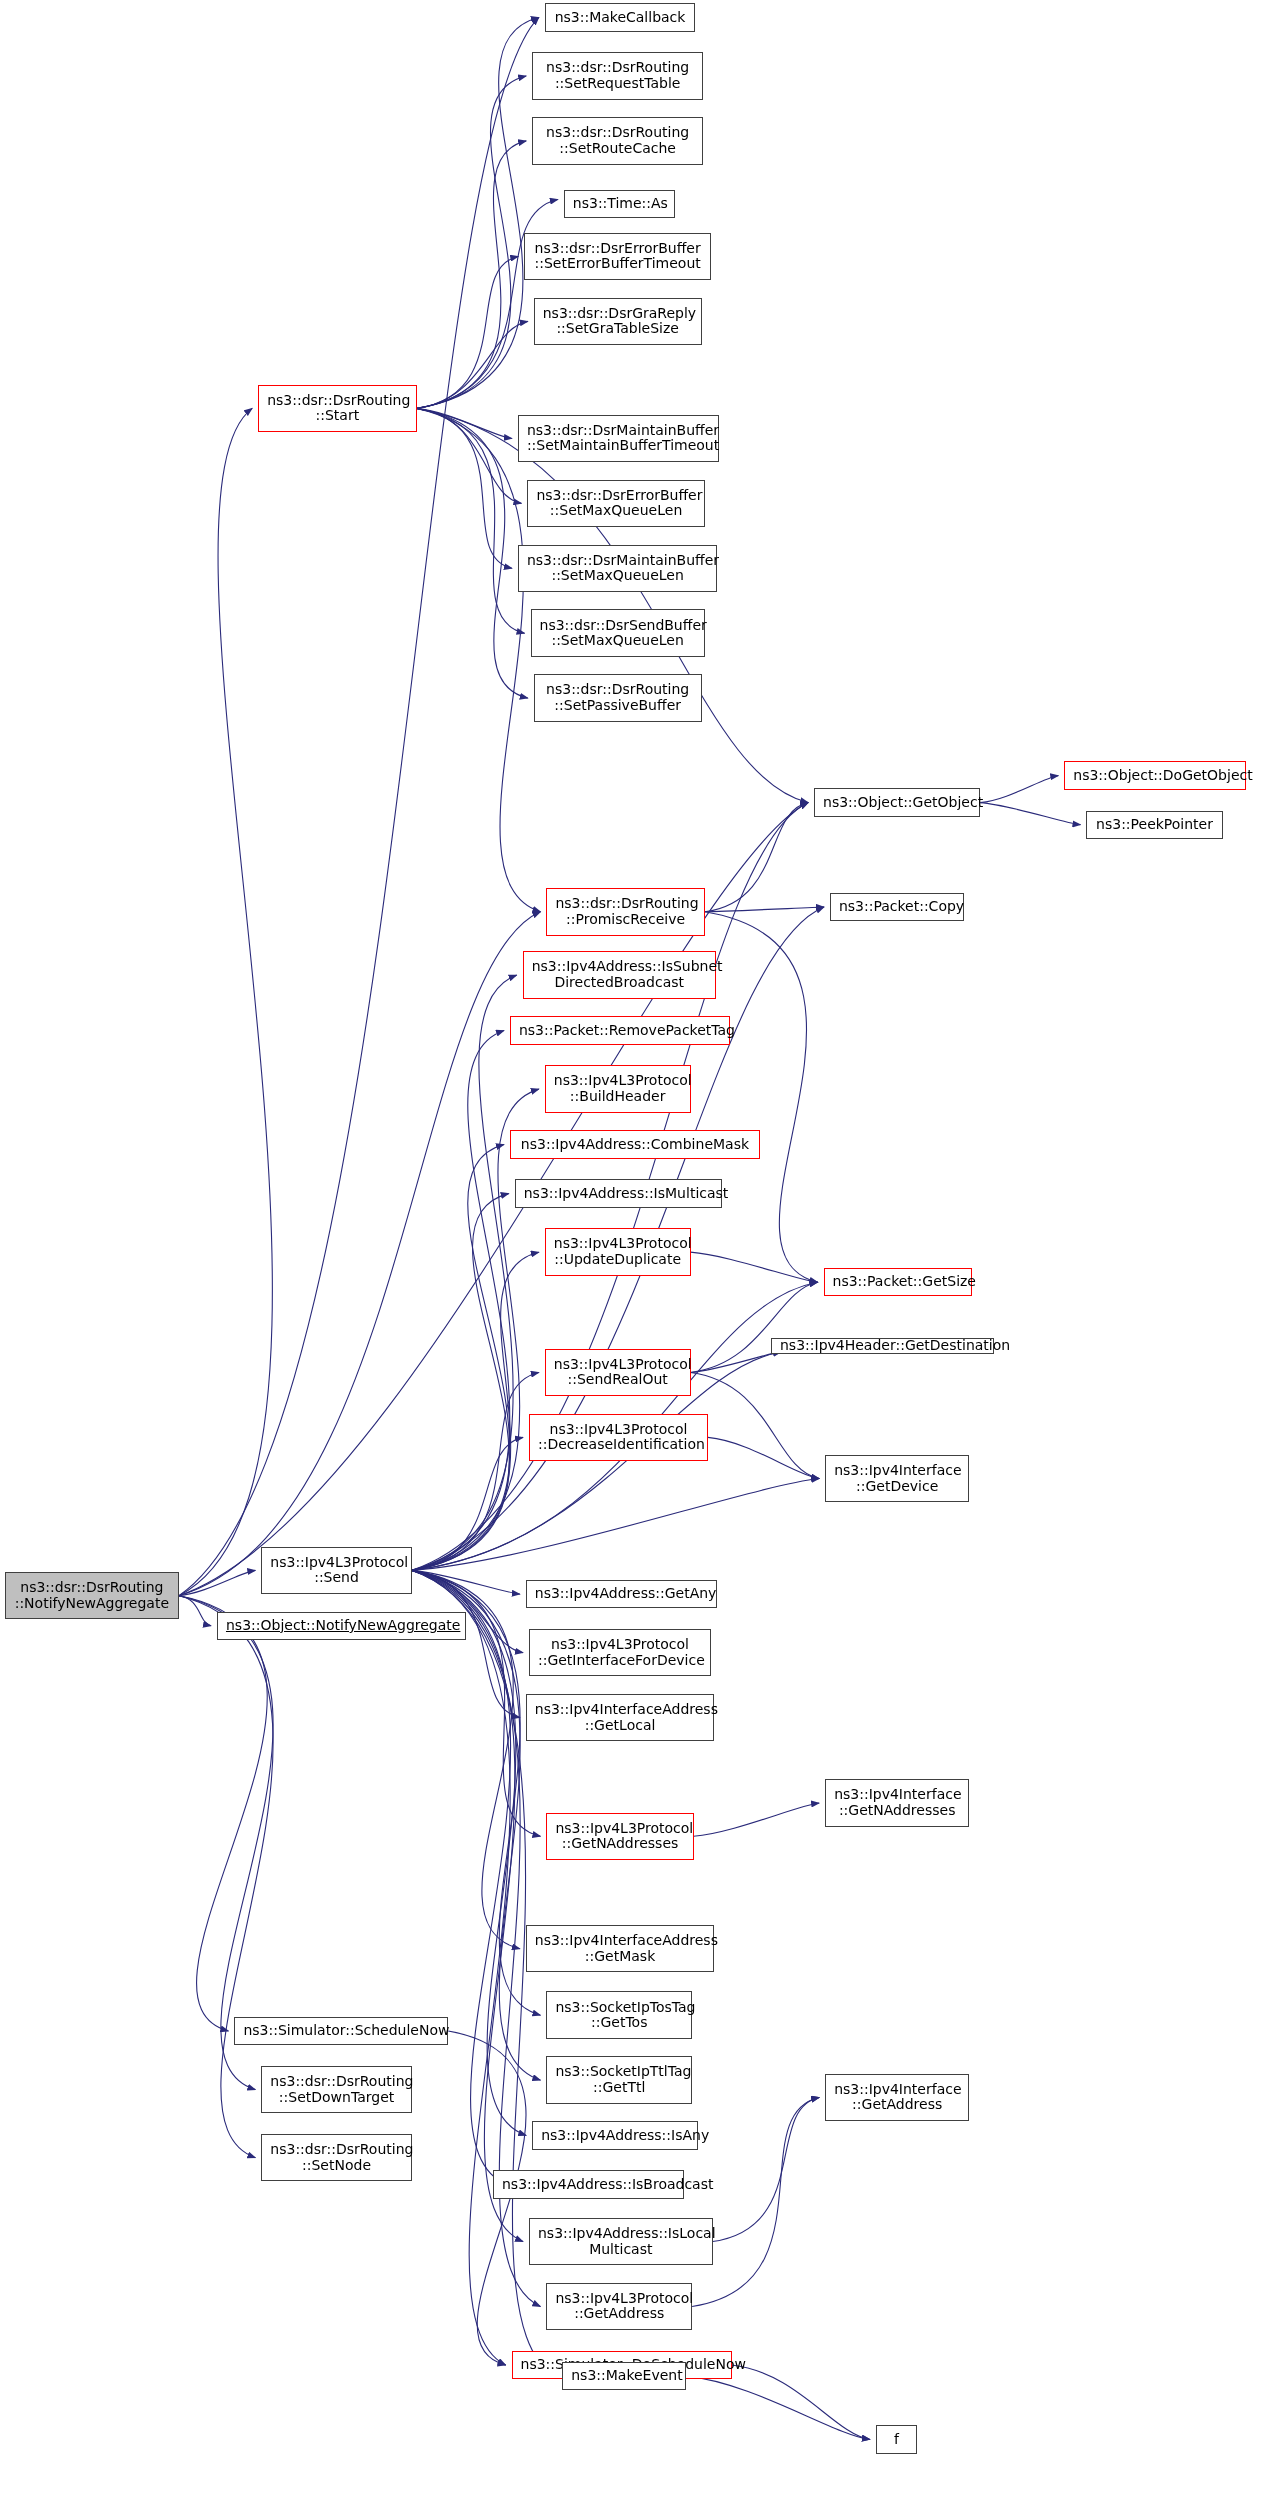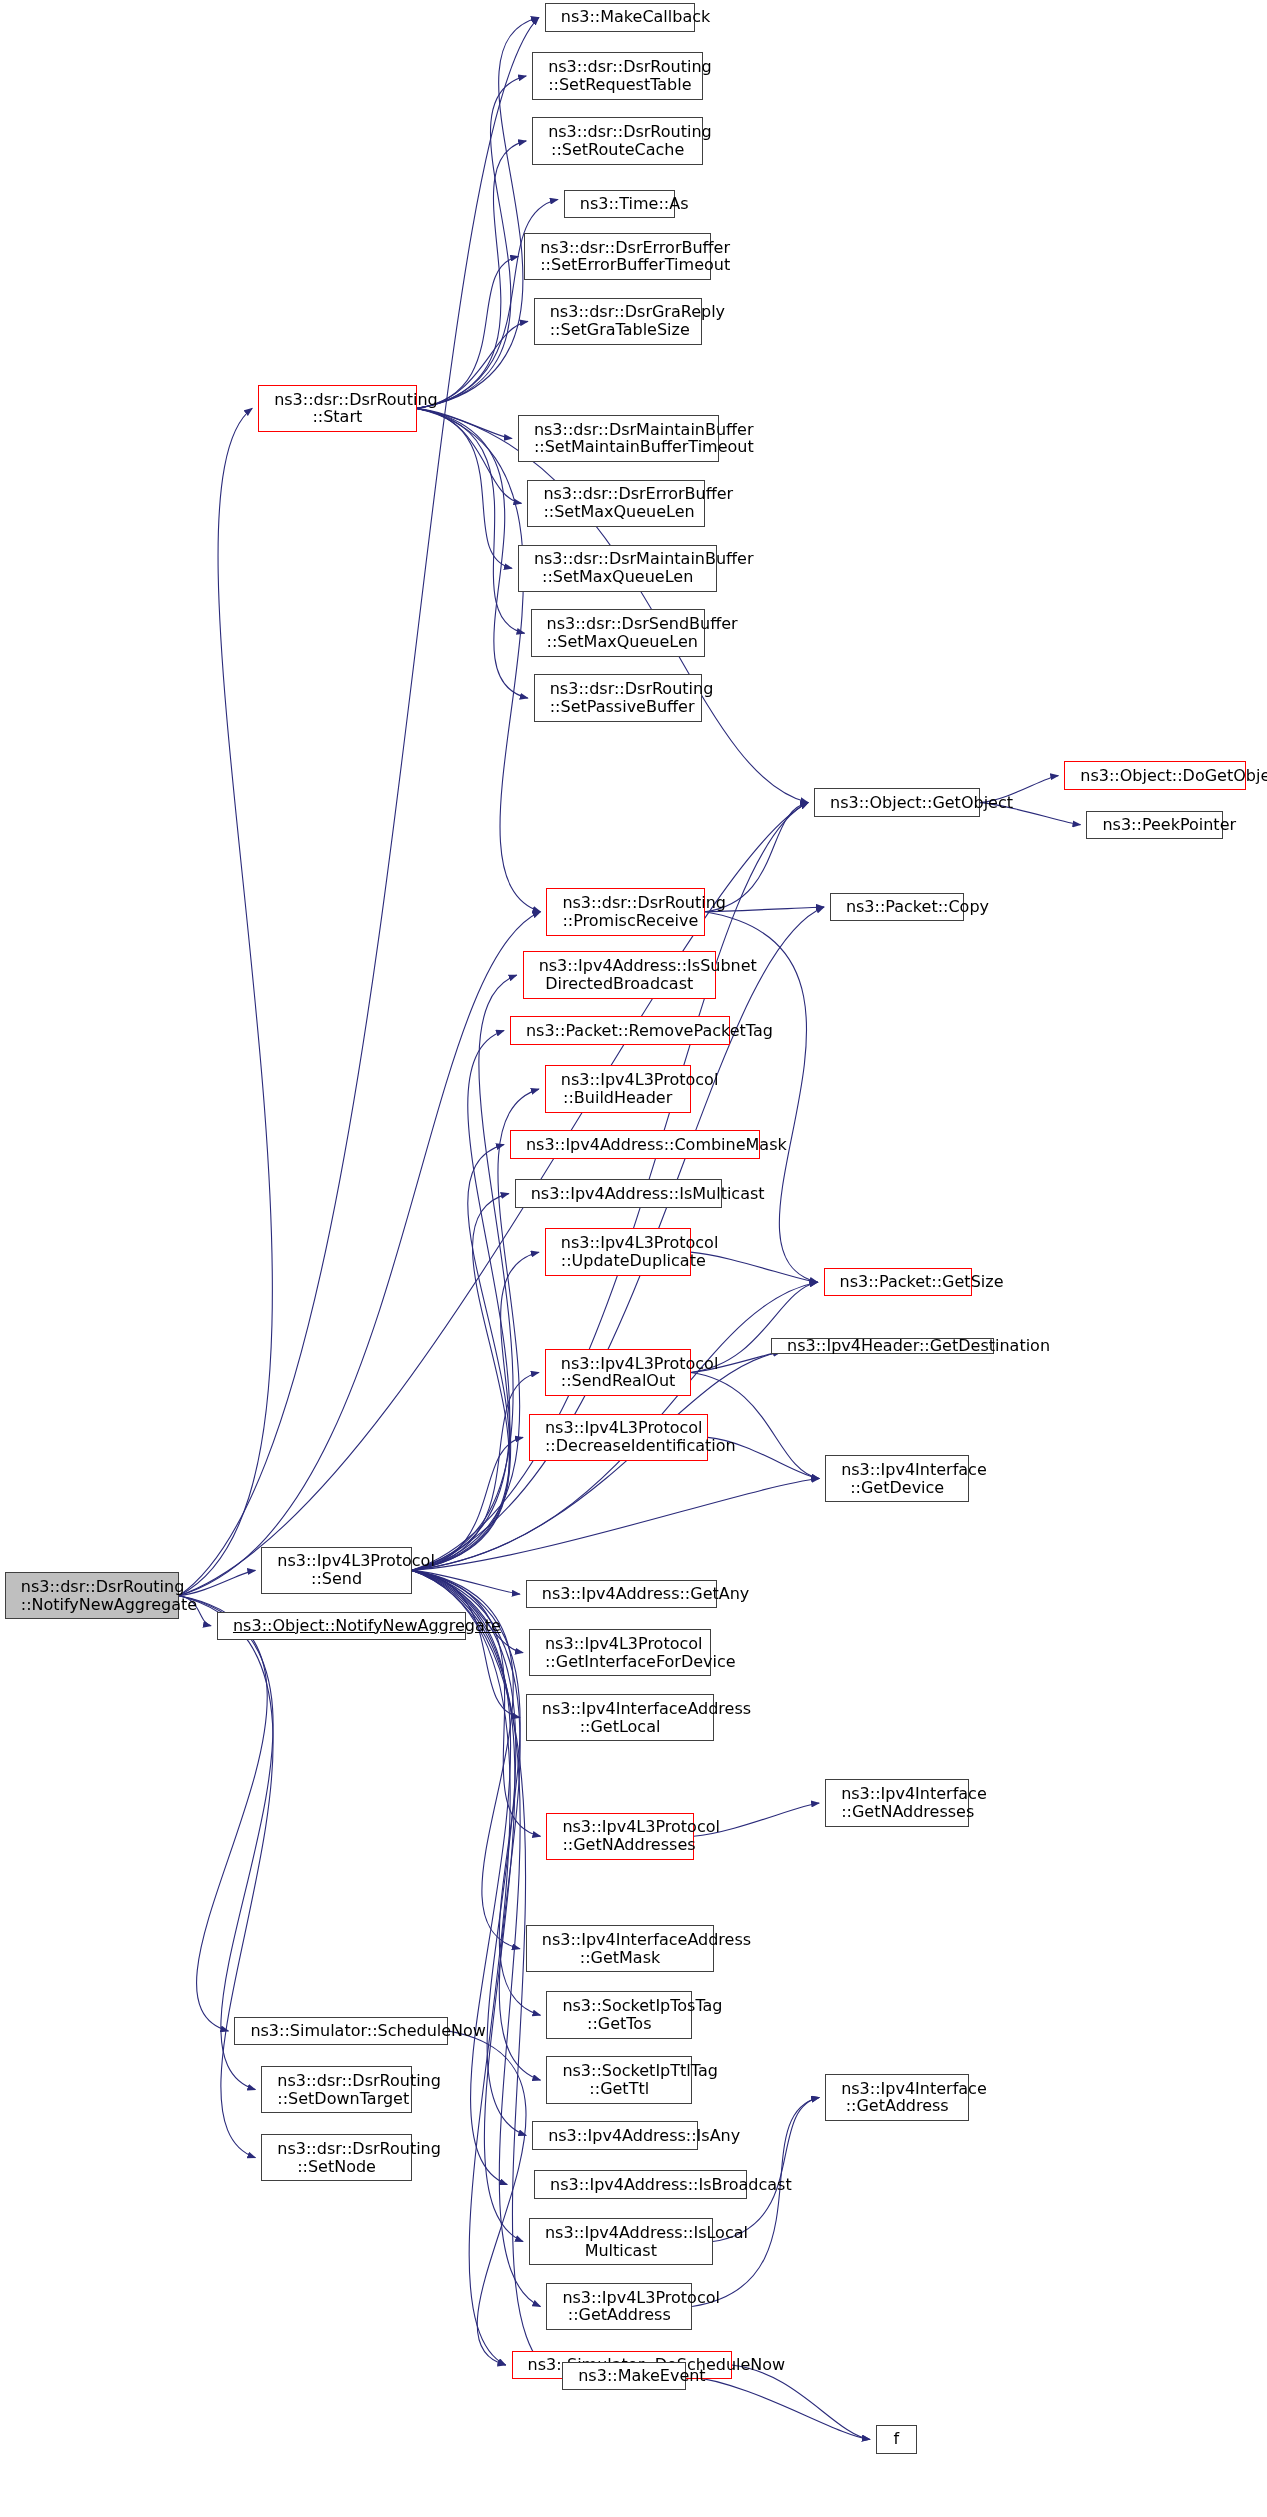--- a/index.html
+++ b/index.html
@@ -1,21 +1,21 @@
 <!DOCTYPE html>
 <html><head>
 <meta charset="utf-8">
 <style>
   html,body{margin:0;padding:0;background:#ffffff;}
   body{font-family:"DejaVu Sans","Liberation Sans",sans-serif;}
   #canvas{position:relative;width:1267px;height:2517px;overflow:hidden;background:#fff;}
   svg.edges{position:absolute;left:0;top:0;width:1267px;height:2517px;pointer-events:none;}
   .node{position:absolute;box-sizing:border-box;display:flex;align-items:center;justify-content:center;
         text-align:center;line-height:1.12;background:#ffffff;border:1px solid #404040;
-        font-size:16px;color:#000;padding:1px 15px;white-space:pre-line;}
+        font-size:14px;color:#000;padding:1px 8px;white-space:pre-line;}
   .node.red{border:1px solid #ff0000;}
   .node.root{background:#bfbfbf;border:1px solid #404040;}
   .node span{display:block;width:100%;}
 </style>
 </head>
 <body>
 
 <div id="canvas">
   <svg class="edges" id="edge-layer" viewBox="0 0 1267 2517" xmlns="http://www.w3.org/2000/svg">
     <defs>
@@ -155,21 +155,21 @@
 ::GetNAddresses</span></div>
       <div class="node red" style="left: 546.394px; top: 1812.56px; width: 147.289px; height: 47.4906px;"><span>ns3::Ipv4L3Protocol
 ::GetNAddresses</span></div>
       <div class="node" style="left: 525.805px; top: 1924.95px; width: 188.466px; height: 47.4906px;"><span>ns3::Ipv4InterfaceAddress
 ::GetMask</span></div>
       <div class="node" style="left: 546.394px; top: 1991.44px; width: 145.705px; height: 47.4906px;"><span>ns3::SocketIpTosTag
 ::GetTos</span></div>
       <div class="node" style="left: 546.394px; top: 2056.34px; width: 145.705px; height: 47.4906px;"><span>ns3::SocketIpTtlTag
 ::GetTtl</span></div>
       <div class="node" style="left: 532.14px; top: 2121.25px; width: 166px; height: 28.4943px; text-align: center;"><span>ns3::Ipv4Address::IsAny</span></div>
-      <div class="node" style="left: 534px; top: 2170.32px; width: 213px; height: 28.4943px;"><span>ns3::Ipv4Address::IsBroadcast</span></div>
+      <div class="node" style="left: 493px; top: 2170.32px; width: 191px; height: 28.4943px;"><span>ns3::Ipv4Address::IsBroadcast</span></div>
       <div class="node" style="left: 528.972px; top: 2217.81px; width: 183.715px; height: 47.4906px;"><span>ns3::Ipv4Address::IsLocal
 Multicast</span></div>
       <div class="node" style="left: 546.394px; top: 2282.71px; width: 145.705px; height: 47.4906px;"><span>ns3::Ipv4L3Protocol
 ::GetAddress</span></div>
       <div class="node" style="left: 825.134px; top: 2073.75px; width: 144.121px; height: 47.4906px;"><span>ns3::Ipv4Interface
 ::GetAddress</span></div>
       <div class="node red" style="left: 511.551px; top: 2350.78px; width: 220.141px; height: 28.4943px;"><span>ns3::Simulator::DoScheduleNow</span></div>
       <div class="node" style="left: 562.231px; top: 2361.86px; width: 123.532px; height: 28.4943px;"><span>ns3::MakeEvent</span></div>
       <div class="node" style="left: 875.814px; top: 2425.18px; width: 41.1775px; height: 28.4943px;"><span>f</span></div>
     </div>

